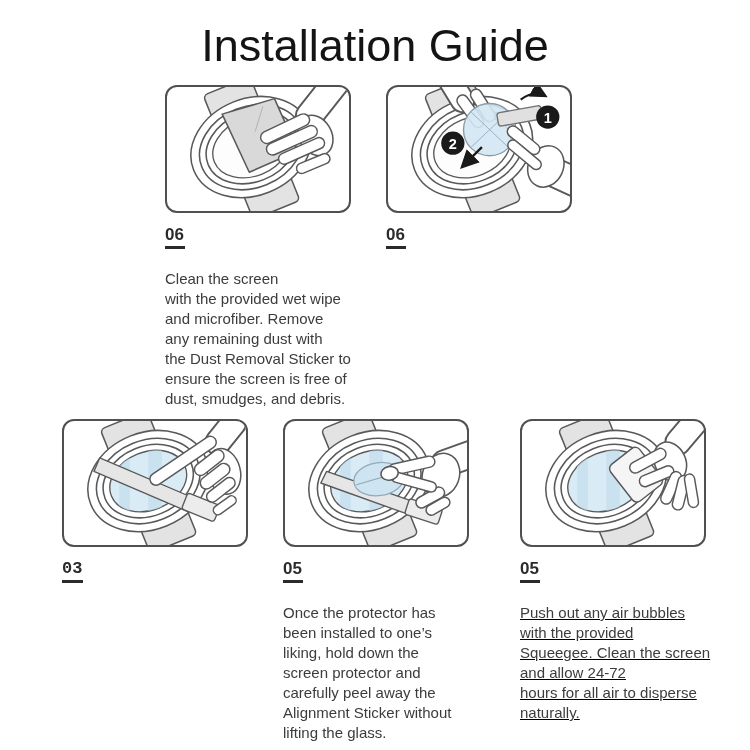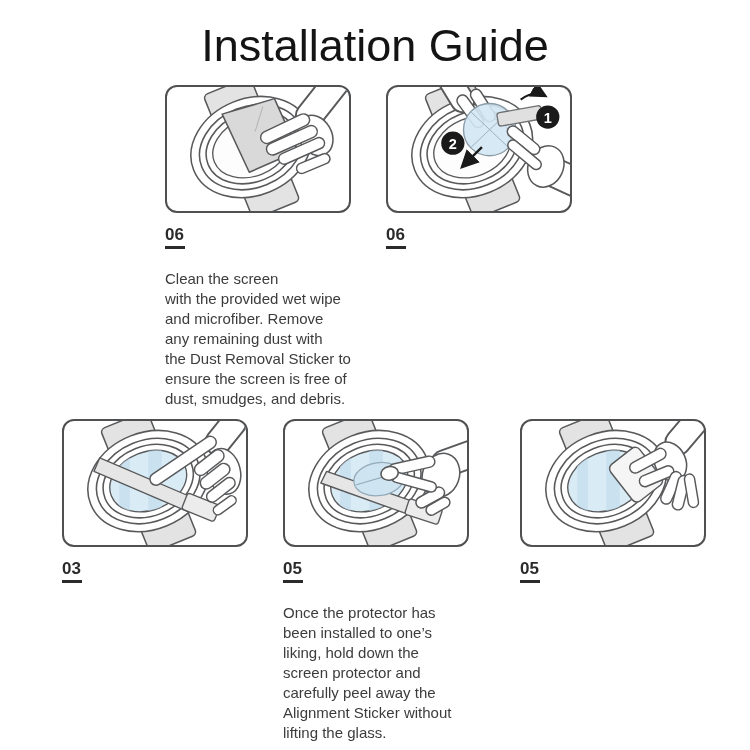--- a/index.html
+++ b/index.html
@@ -3,21 +3,21 @@
 <meta charset="utf-8">
 <style>
   html,body{margin:0;padding:0;background:#fff;}
   .page{position:relative;width:750px;height:750px;background:#ffffff;overflow:hidden;
         font-family:"Liberation Sans",sans-serif;}
   .title{position:absolute;top:20px;left:0;width:750px;text-align:center;
          font-size:45px;font-weight:400;color:#141414;letter-spacing:0px;}
   .step{position:absolute;width:215px;}
   .s1{left:165px;top:85px;}
   .s2{left:386px;top:85px;}
-  .s3{left:62px;top:419px;}
+  .s3{left:62px;top:419px;font-family:Liberation Mono, monospace;}
   .s4{left:283px;top:419px;}
   .s5{left:520px;top:419px;text-decoration:underline;}
   .box{width:186px;height:128px;border:2px solid #4f5052;border-radius:12px;
        box-sizing:border-box;background:#fff;overflow:hidden;position:relative;}
   .box svg{position:absolute;left:0;top:0;width:100%;height:100%;}
   .num{display:inline-block;margin-top:13px;font-size:17px;font-weight:700;color:#2b2b2b;
        line-height:1;padding:0 1px 3px 0;border-bottom:3px solid #2b2b2b;}
   .desc{margin-top:20px;width:213px;font-size:15px;line-height:20px;color:#3c3c3c;
         white-space:pre-line;}
   
@@ -239,15 +239,21 @@
           <line class="co" stroke-width="13" x1="158" y1="58" x2="148" y2="80"></line>
           <line class="ci" stroke-width="10" x1="158" y1="58" x2="148" y2="80"></line>
           <line class="co" stroke-width="13" x1="166" y1="62" x2="160" y2="86"></line>
           <line class="ci" stroke-width="10" x1="166" y1="62" x2="160" y2="86"></line>
           <line class="co" stroke-width="12" x1="172" y1="60" x2="176" y2="84"></line>
           <line class="ci" stroke-width="9" x1="172" y1="60" x2="176" y2="84"></line>
         </g>
       </svg>
     </div>
     <div class="num">05</div>
+    <div class="desc">Push out any air bubbles
+with the provided
+Squeegee. Clean the screen
+and allow 24-72
+hours for all air to disperse
+naturally.</div>
   </div>
 
 </div>
 
 </body></html>

